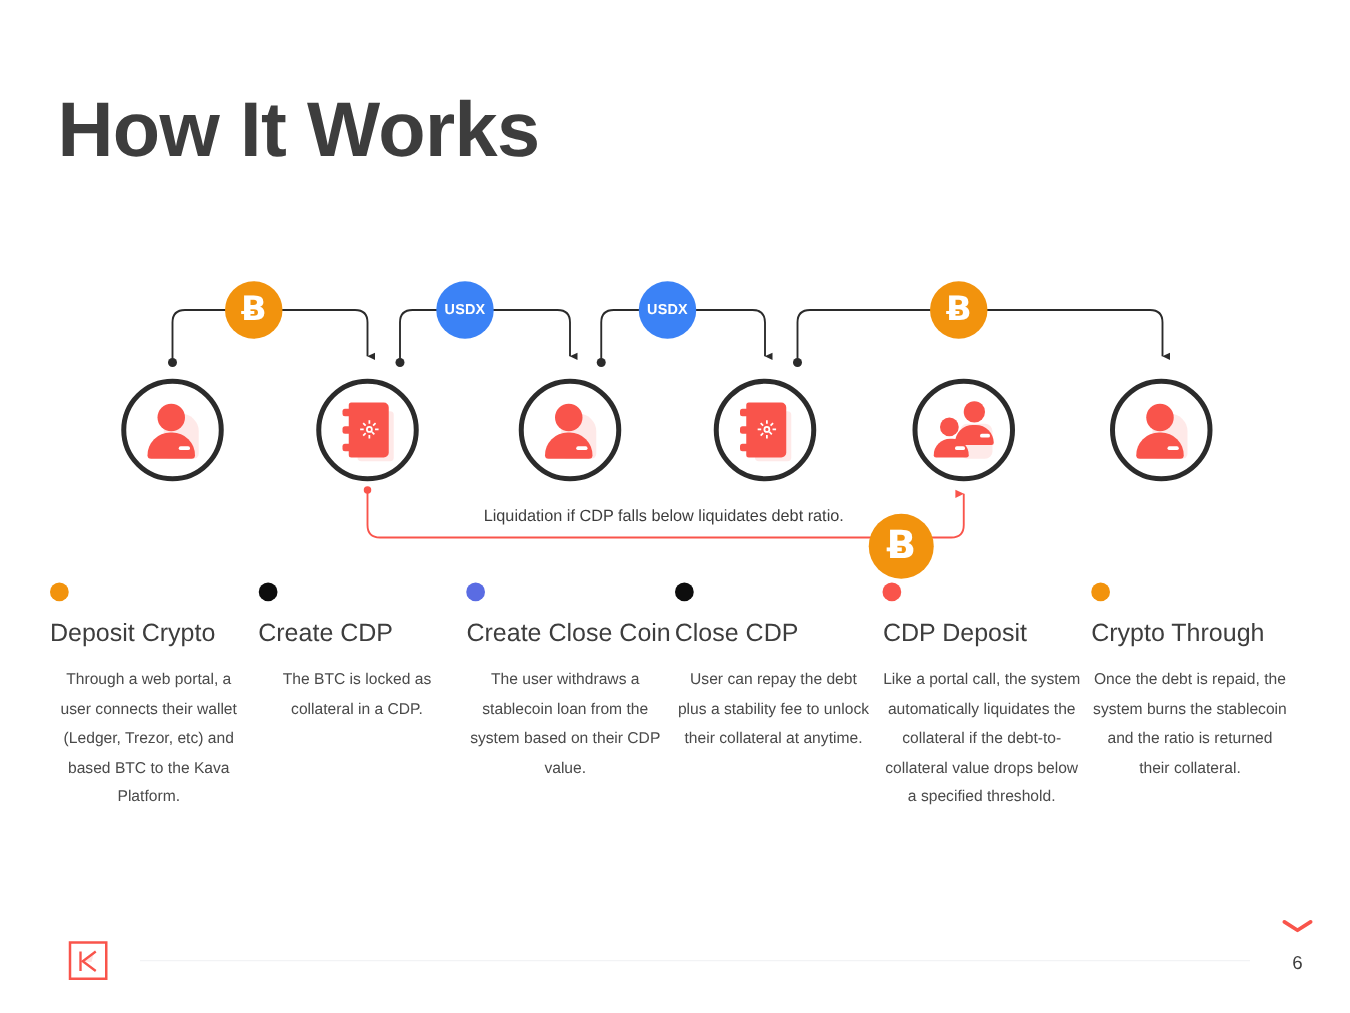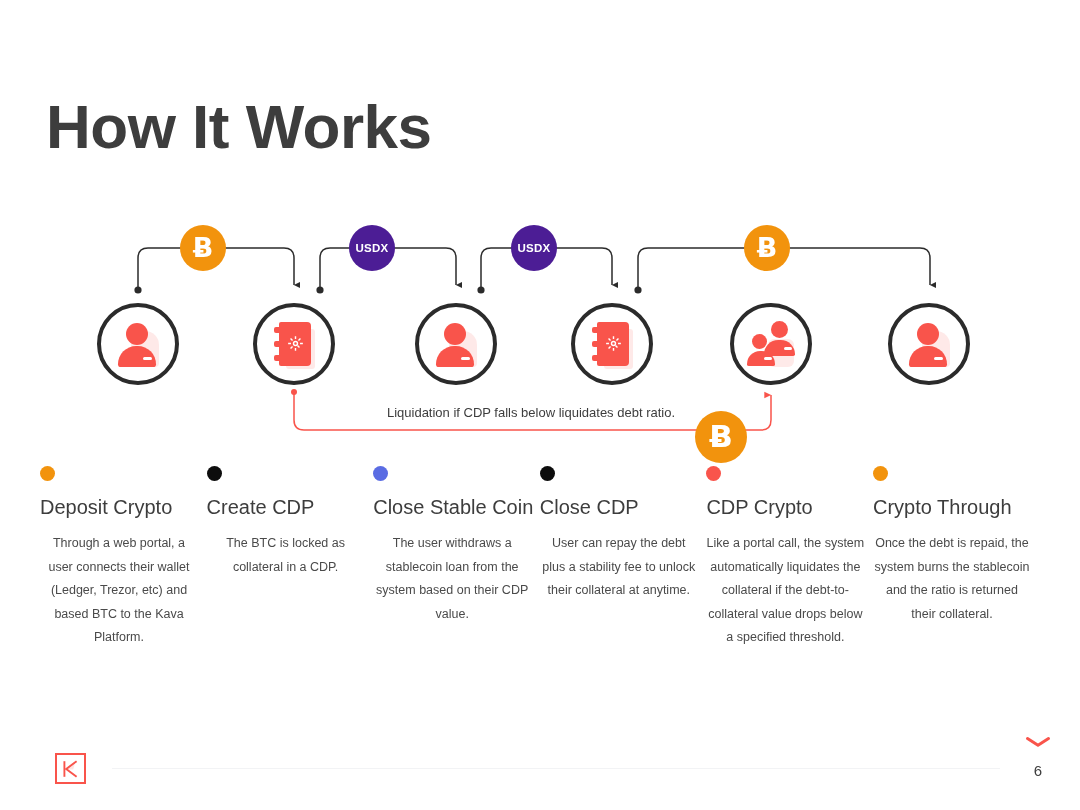--- a/index.html
+++ b/index.html
@@ -13,21 +13,21 @@
     position: relative;
     overflow: hidden;
     font-family: "Liberation Sans", sans-serif;
     -webkit-font-smoothing: antialiased;
   }
 
   
   #slide-title {
     position: absolute;
     left: 46px;
-    top: 96px;
+    top: 74px;
     font-size: 62px;
     font-weight: bold;
     letter-spacing: -0.5px;
     color: #3d3d3d;
     line-height: 1;
     white-space: nowrap;
   }
 
   
   #flow-diagram {
@@ -157,21 +157,21 @@
   .badge-btc {
     width: 46px; height: 46px;
     background: #f2930d;
     font-size: 27px;
     font-family: "DejaVu Sans", sans-serif;
     padding-bottom: 2px;
   }
   .badge-btc.big { width: 52px; height: 52px; font-size: 31px; }
   .badge-usdx {
     width: 46px; height: 46px;
-    background: #4c1d95;
+    background: #3b82f6;
     font-size: 11.5px;
     letter-spacing: 0.2px;
   }
 
   
   #liquidation-caption {
     position: absolute;
     left: 0; top: 405px;
     width: 1080px;
     text-align: center;
@@ -388,33 +388,33 @@
   </div>
 
   <div class="column">
     <div class="col-dot" style="background:#0d0d0d"></div>
     <div class="col-title">Create CDP</div>
     <div class="col-desc">The BTC is locked as collateral in a CDP.</div>
   </div>
 
   <div class="column">
     <div class="col-dot" style="background:#5a6ce3"></div>
-    <div class="col-title">Close Stable Coin</div>
+    <div class="col-title">Create Close Coin</div>
     <div class="col-desc">The user withdraws a stablecoin loan from the system based on their CDP value.</div>
   </div>
 
   <div class="column">
     <div class="col-dot" style="background:#0d0d0d"></div>
     <div class="col-title">Close CDP</div>
     <div class="col-desc">User can repay the debt plus a stability fee to unlock their collateral at anytime.</div>
   </div>
 
   <div class="column">
     <div class="col-dot" style="background:#f9544b"></div>
-    <div class="col-title">CDP Crypto</div>
+    <div class="col-title">CDP Deposit</div>
     <div class="col-desc">Like a portal call, the system automatically liquidates the collateral if the debt-to-collateral value drops below a specified threshold.</div>
   </div>
 
   <div class="column">
     <div class="col-dot" style="background:#f2930d"></div>
     <div class="col-title">Crypto Through</div>
     <div class="col-desc">Once the debt is repaid, the system burns the stablecoin and the ratio is returned their collateral.</div>
   </div>
 </div>
 

